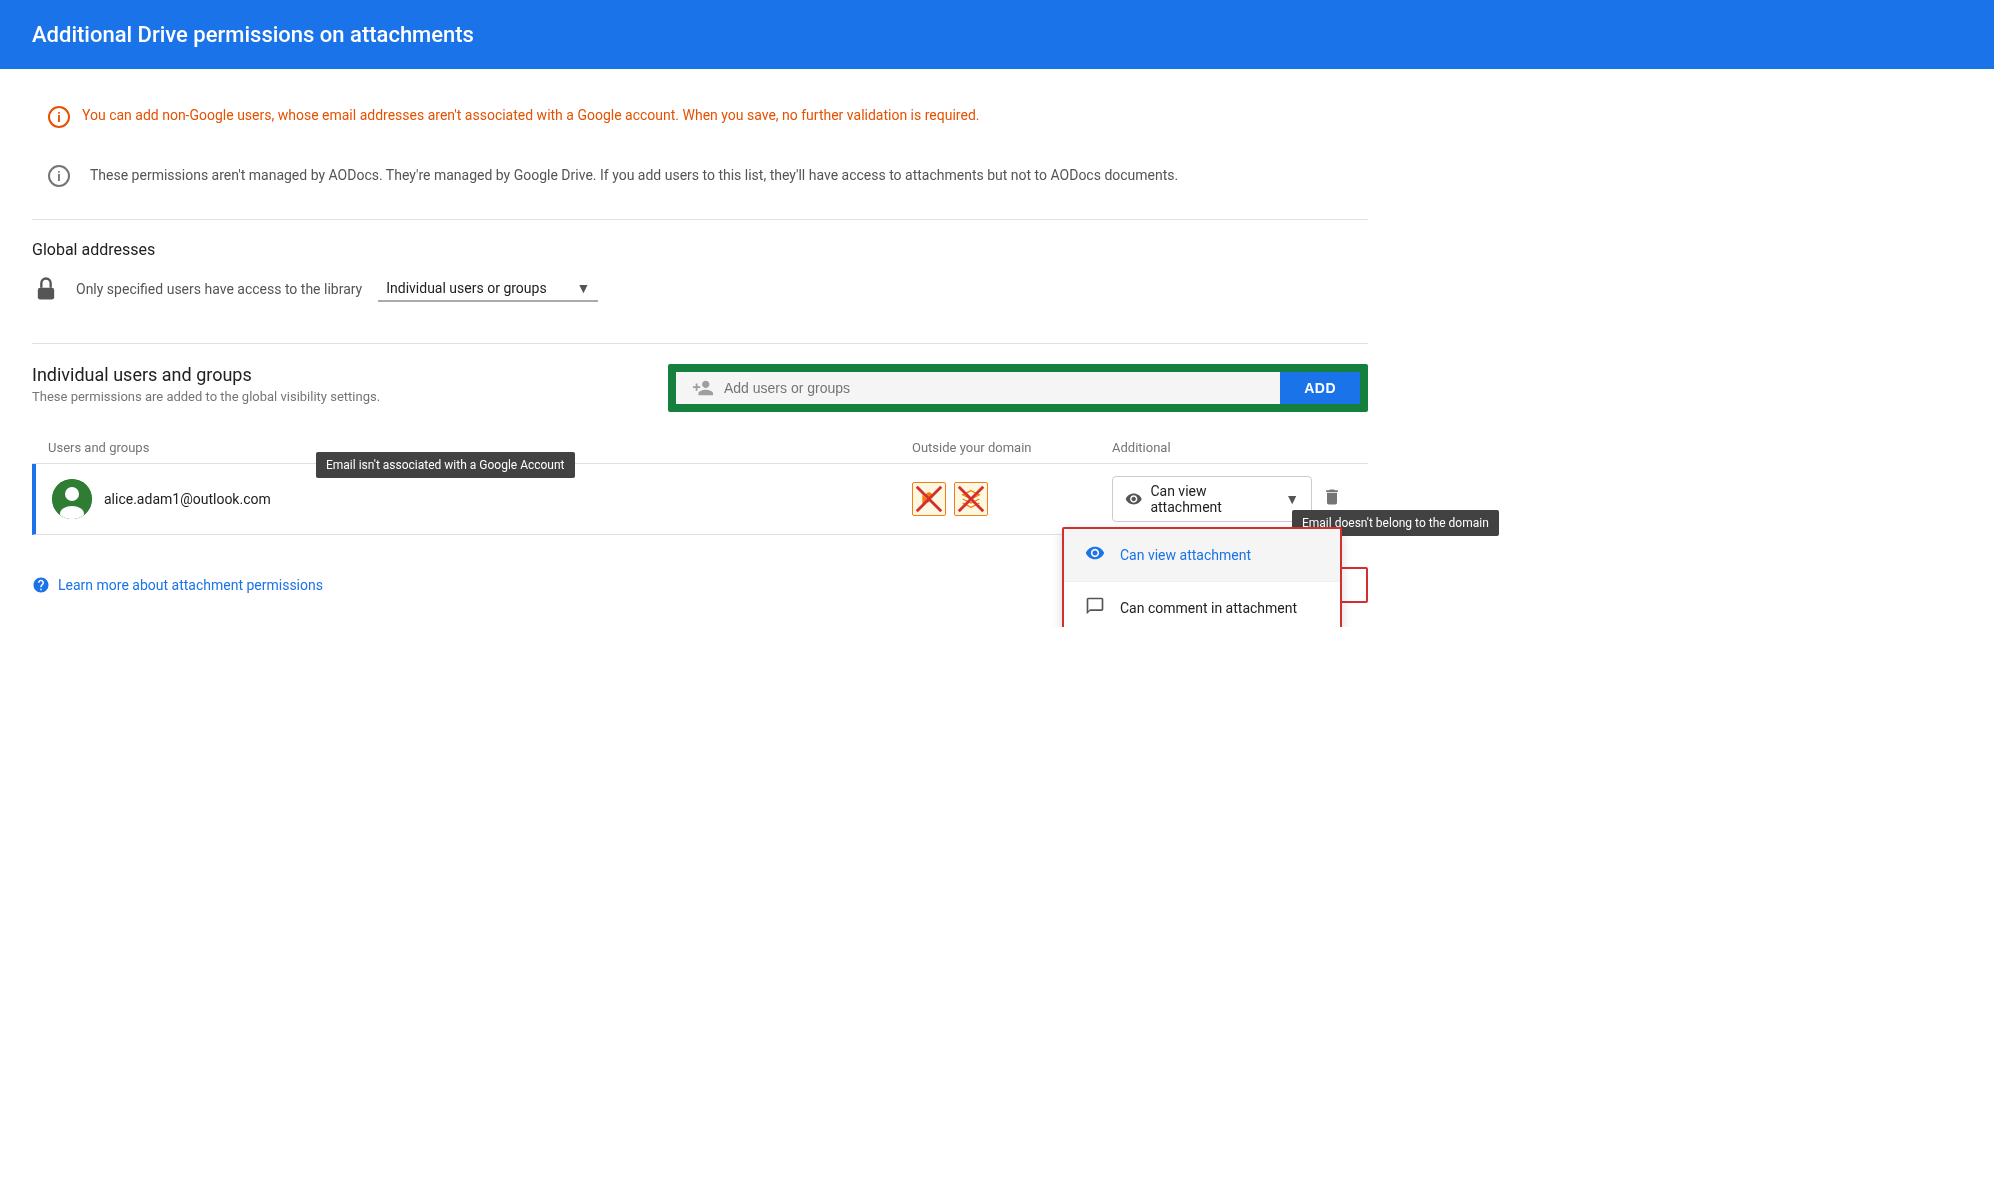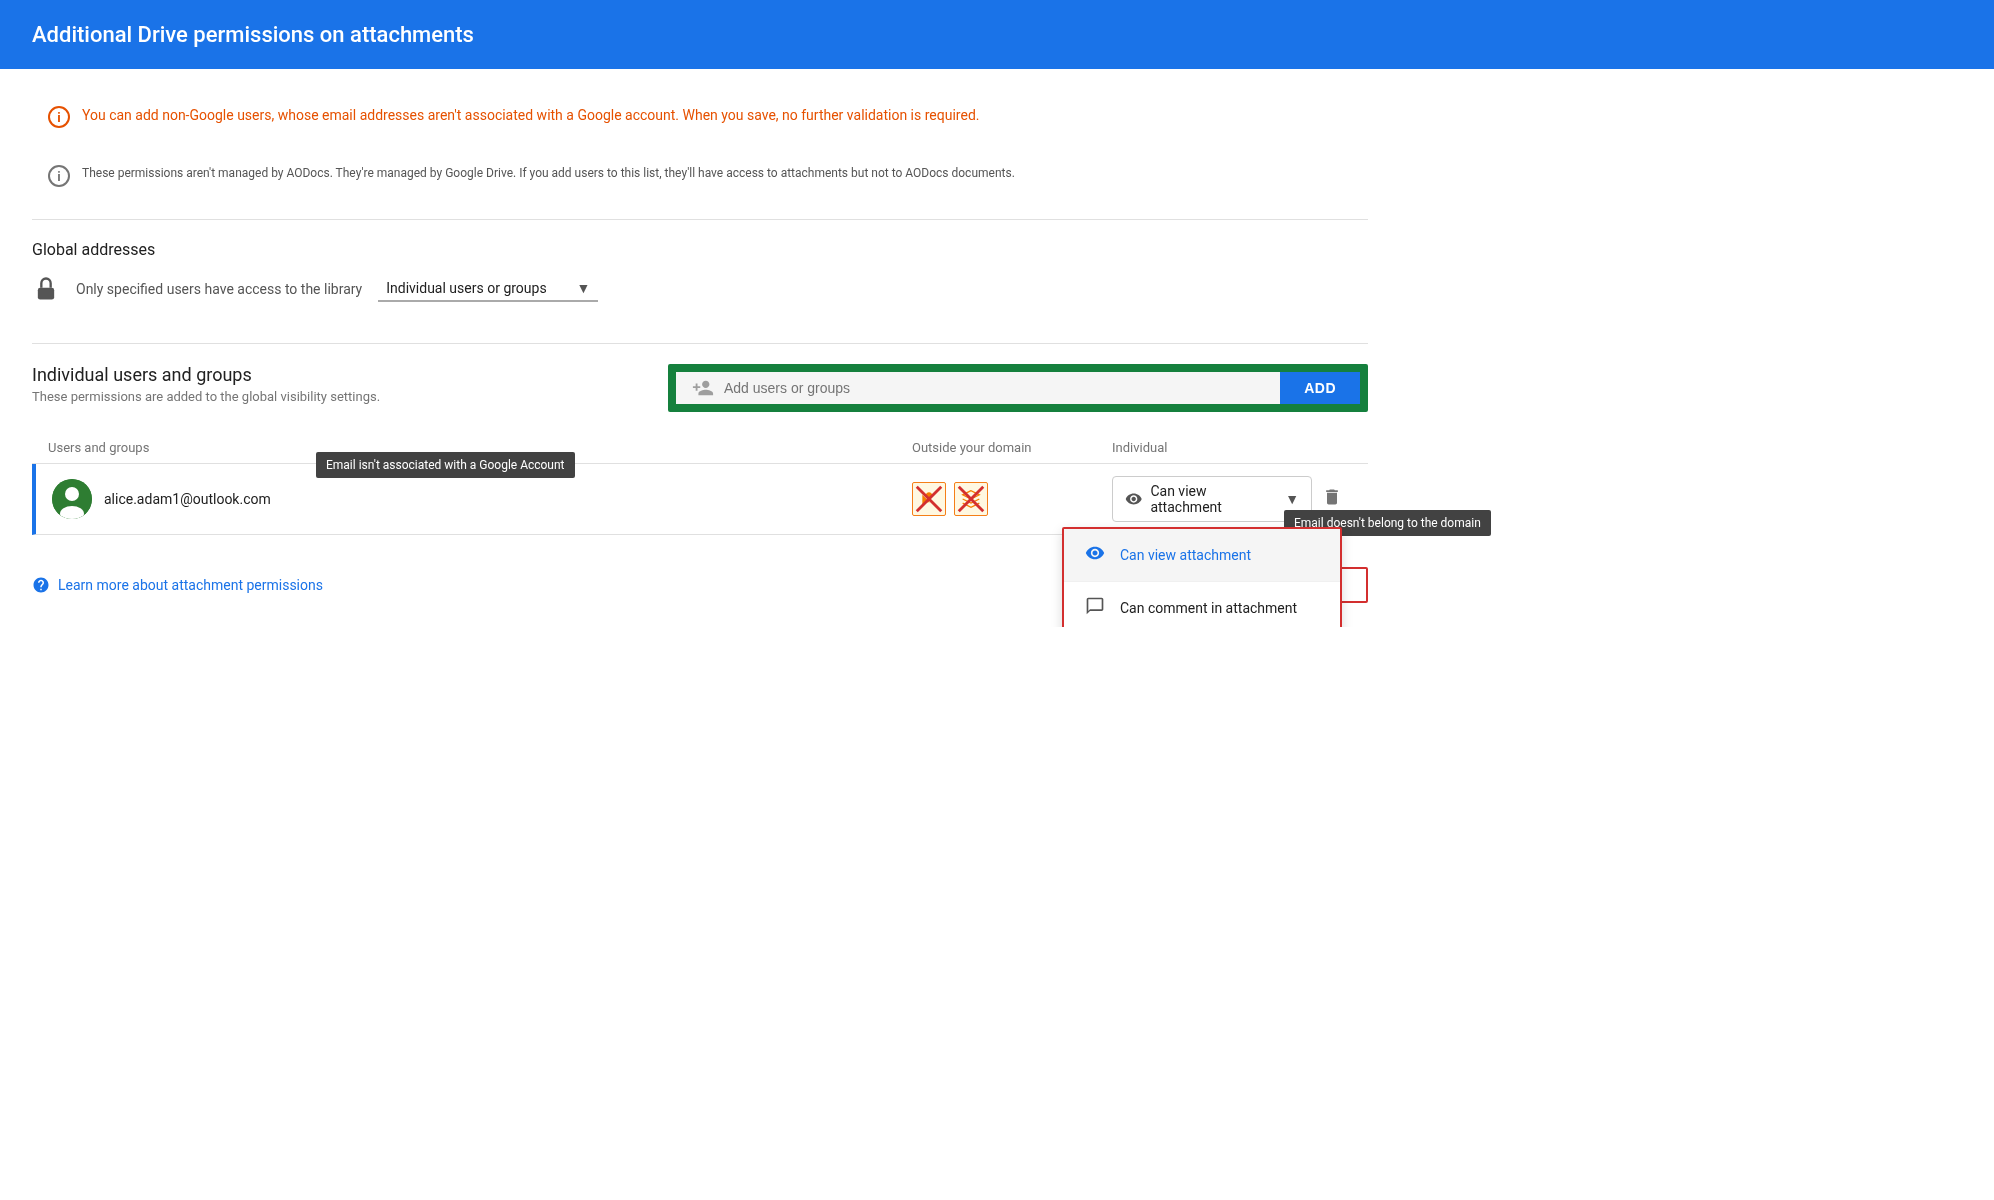--- a/index.html
+++ b/index.html
@@ -61,22 +61,23 @@
       display: flex;
       align-items: center;
       justify-content: center;
       font-weight: 700;
       font-size: 13px;
       flex-shrink: 0;
       margin-top: 1px;
     }
     .alert-gray .alert-text-gray {
       color: #555;
-      font-size: 12px;
+      font-size: 14px;
       line-height: 1.6;
+      margin-left: 8px;
     }
 
     .section-title {
       font-size: 16px;
       font-weight: 400;
       color: #212121;
       margin-bottom: 16px;
     }
 
     .visibility-row {
@@ -217,21 +218,21 @@
       border-radius: 2px;
       white-space: nowrap;
       z-index: 10;
     }
     .tooltip-email-google {
       top: -12px;
       left: 280px;
     }
     .tooltip-domain {
       top: 28px;
-      left: 372px;
+      left: 380px;
     }
 
     .domain-icons {
       display: flex;
       align-items: center;
       gap: 4px;
       position: relative;
     }
 
     .permission-dropdown-container {
@@ -404,21 +405,21 @@
         </svg>
         <input type="text" placeholder="Add users or groups" style="">
       </div>
       <button class="add-button">ADD</button>
     </div>
   </div>
 
   <div class="table-header">
     <span>Users and groups</span>
     <span>Outside your domain</span>
-    <span>Individual</span>
+    <span>Additional</span>
     <span></span>
   </div>
 
   <div class="table-row">
 
     <div class="user-cell">
       <div class="avatar">
 
         <svg viewBox="0 0 40 40">
           <circle cx="20" cy="20" r="20" fill="#2e7d32"></circle>

